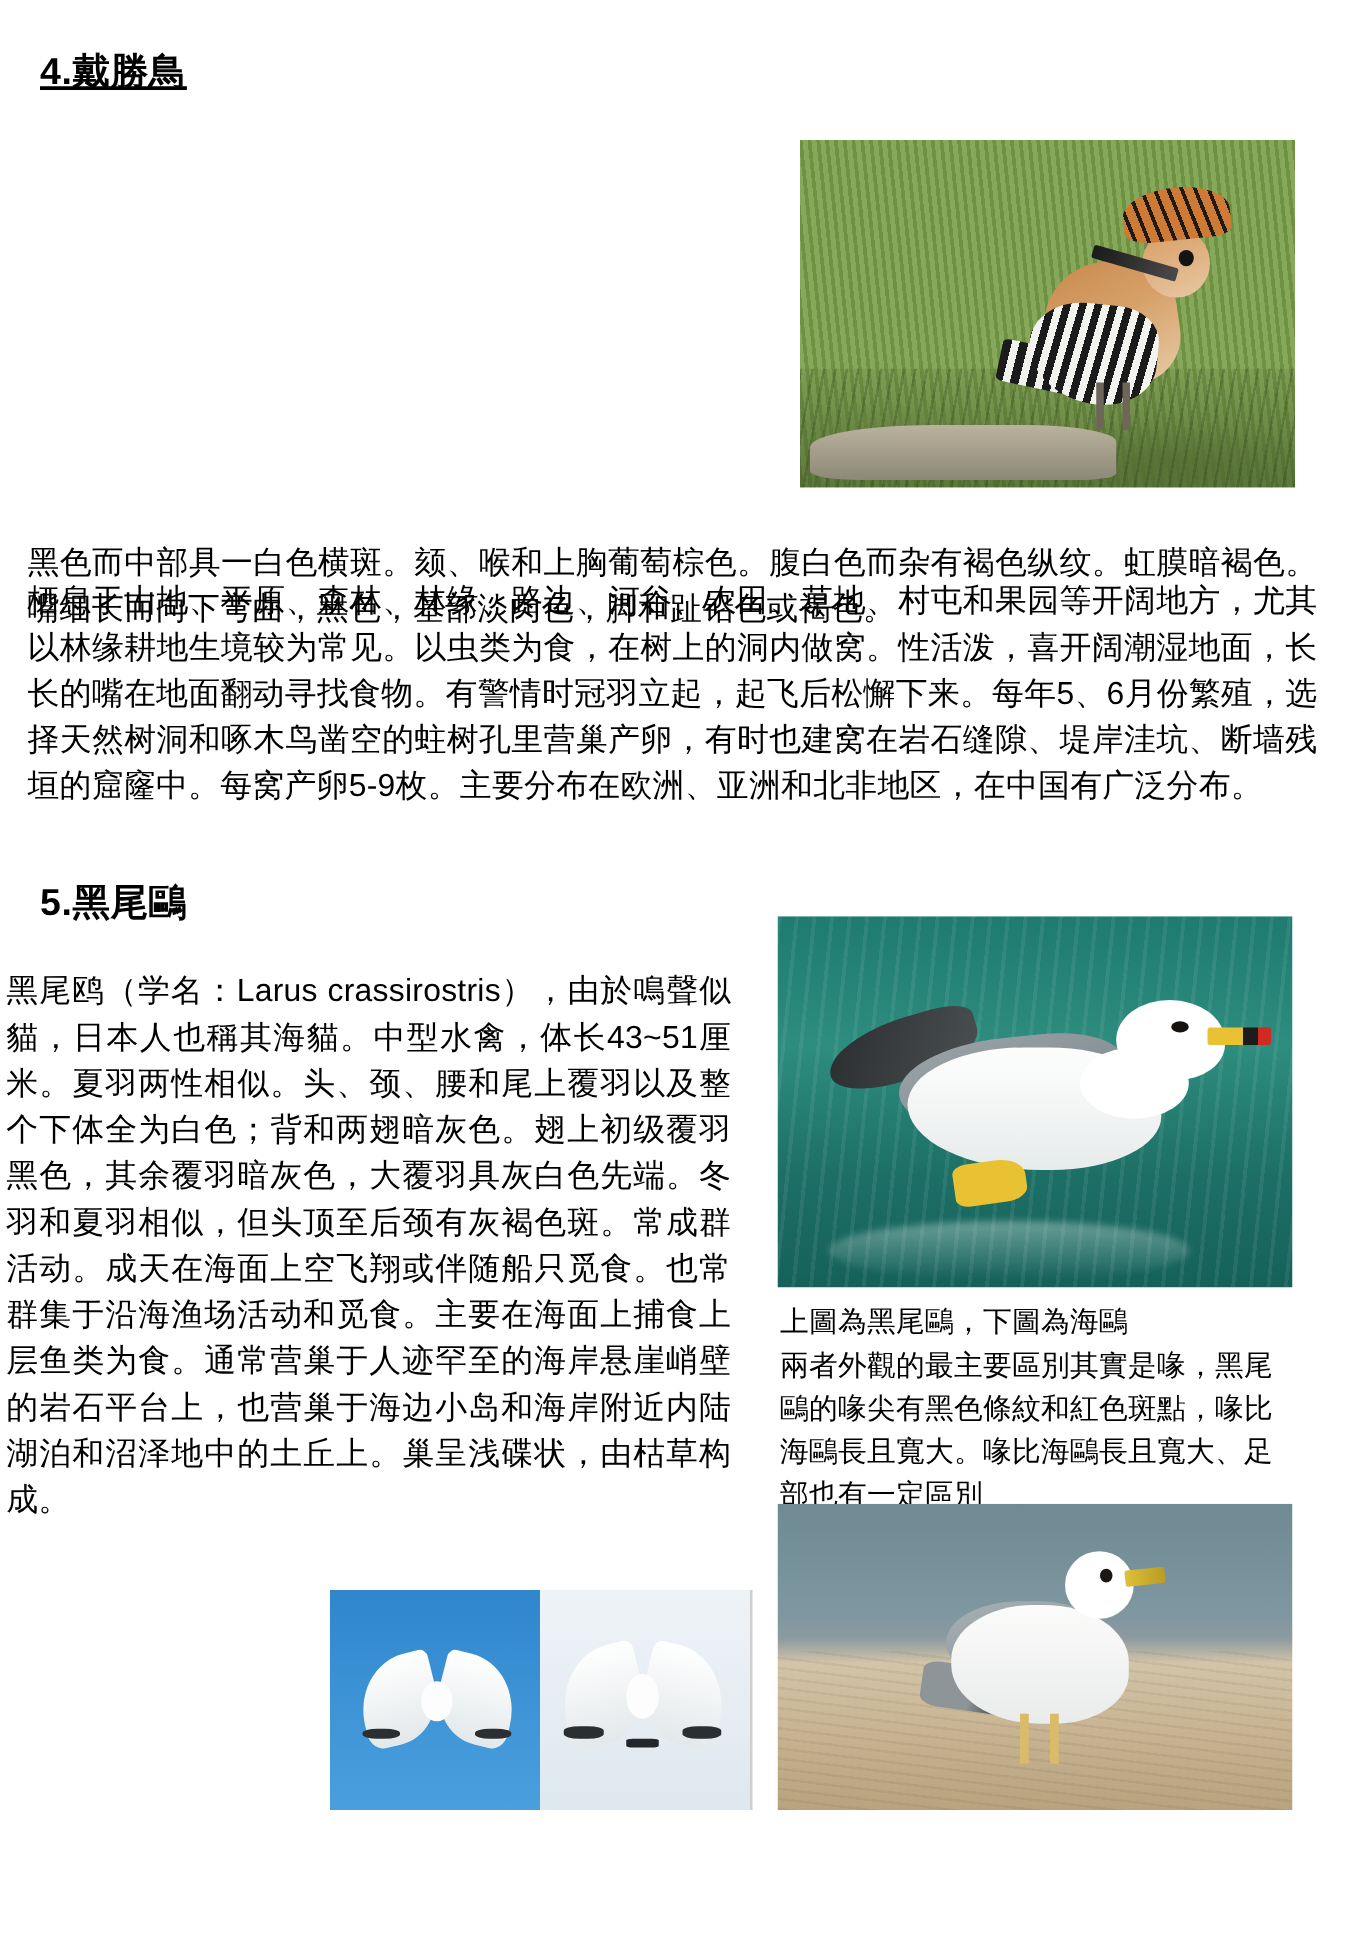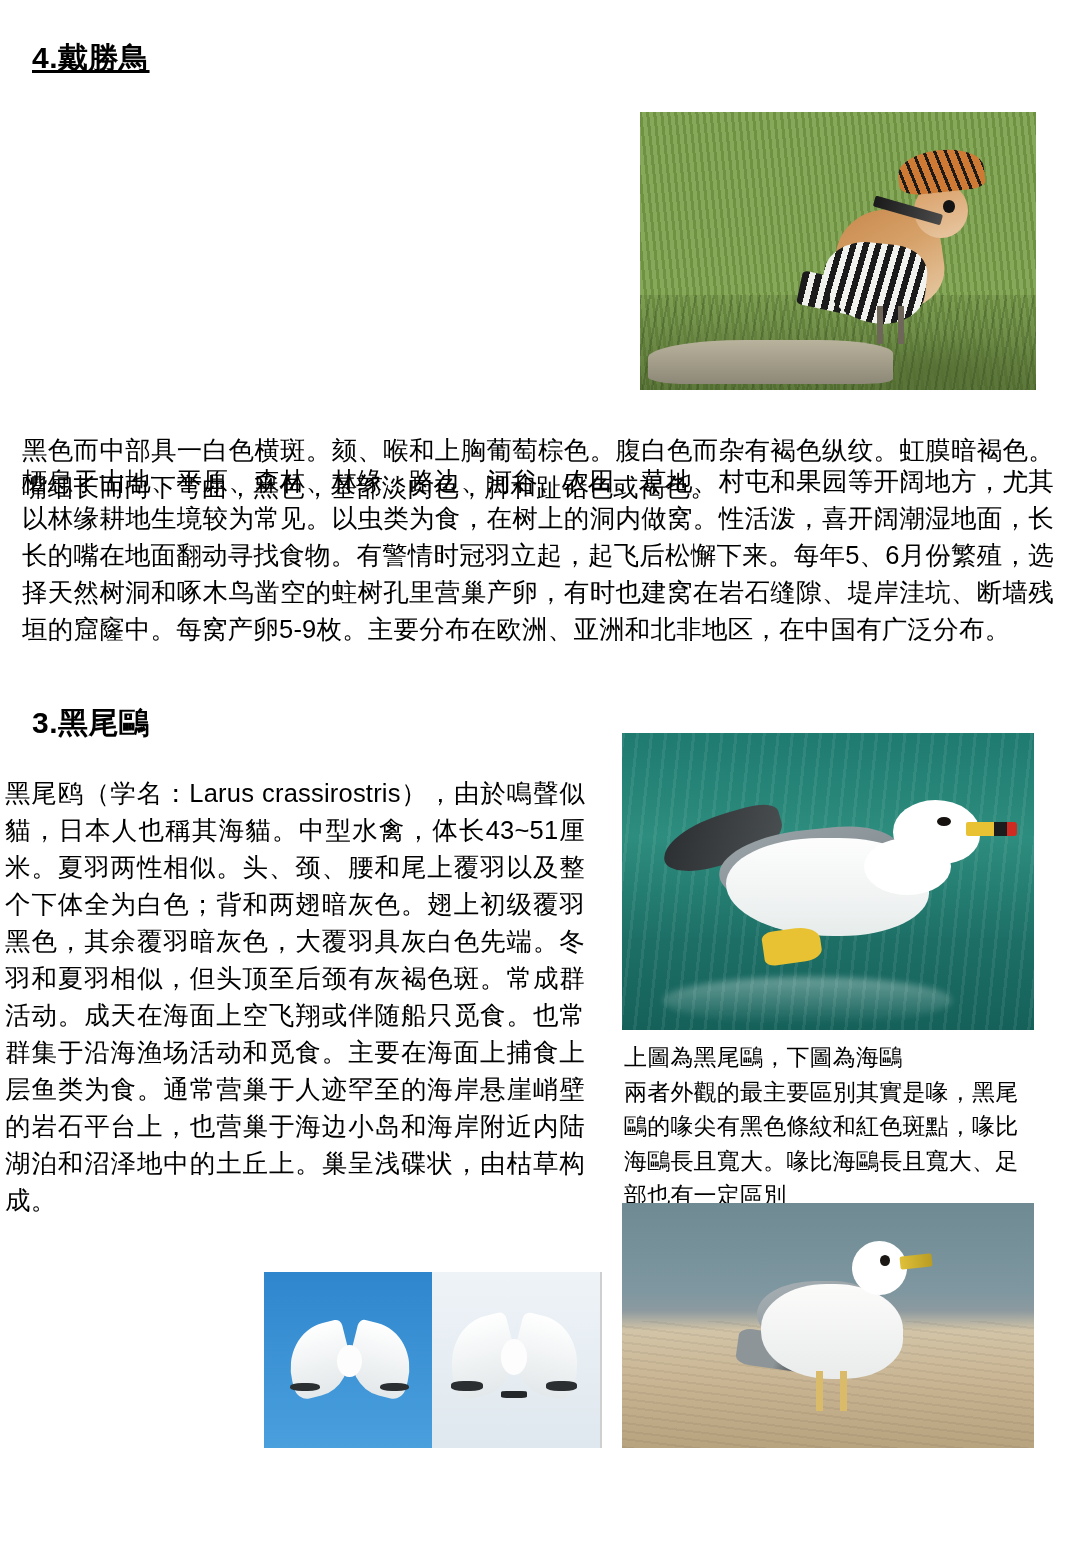--- a/index.html
+++ b/index.html
@@ -338,21 +338,21 @@
       <div class="hp-leg" style="left:42%"></div>
       <div class="hp-leg" style="left:52%"></div>
     </div>
   </div>
 
 
   <div class="body-text" id="sec4-para2">黑色而中部具一白色横斑。颏、喉和上胸葡萄棕色。腹白色而杂有褐色纵纹。虹膜暗褐色。嘴细长而向下弯曲，黑色，基部淡肉色，脚和趾铅色或褐色。</div>
 
   <div class="body-text" id="sec4-para3">栖息于山地、平原、森林、林缘、路边、河谷、农田、草地、村屯和果园等开阔地方，尤其以林缘耕地生境较为常见。以虫类为食，在树上的洞内做窝。性活泼，喜开阔潮湿地面，长长的嘴在地面翻动寻找食物。有警情时冠羽立起，起飞后松懈下来。每年5、6月份繁殖，选择天然树洞和啄木鸟凿空的蛀树孔里营巢产卵，有时也建窝在岩石缝隙、堤岸洼坑、断墙残垣的窟窿中。每窝产卵5-9枚。主要分布在欧洲、亚洲和北非地区，在中国有广泛分布。</div>
 
-  <div class="section-heading" id="sec5-heading">3.黑尾鷗</div>
+  <div class="section-heading" id="sec5-heading">5.黑尾鷗</div>
 
   <div class="body-text" id="sec5-para1">黑尾鸥（学名：Larus crassirostris），由於鳴聲似貓，日本人也稱其海貓。中型水禽，体长43~51厘米。夏羽两性相似。头、颈、腰和尾上覆羽以及整个下体全为白色；背和两翅暗灰色。翅上初级覆羽黑色，其余覆羽暗灰色，大覆羽具灰白色先端。冬羽和夏羽相似，但头顶至后颈有灰褐色斑。常成群活动。成天在海面上空飞翔或伴随船只觅食。也常群集于沿海渔场活动和觅食。主要在海面上捕食上层鱼类为食。通常营巢于人迹罕至的海岸悬崖峭壁的岩石平台上，也营巢于海边小岛和海岸附近内陆湖泊和沼泽地中的土丘上。巢呈浅碟状，由枯草构成。</div>
 
   <div id="sec5-img-gull">
     <div class="img-water"></div>
     <div class="gull">
       <div class="g-wingtip"></div>
       <div class="g-mantle"></div>
       <div class="g-body"></div>
       <div class="g-neck"></div>

